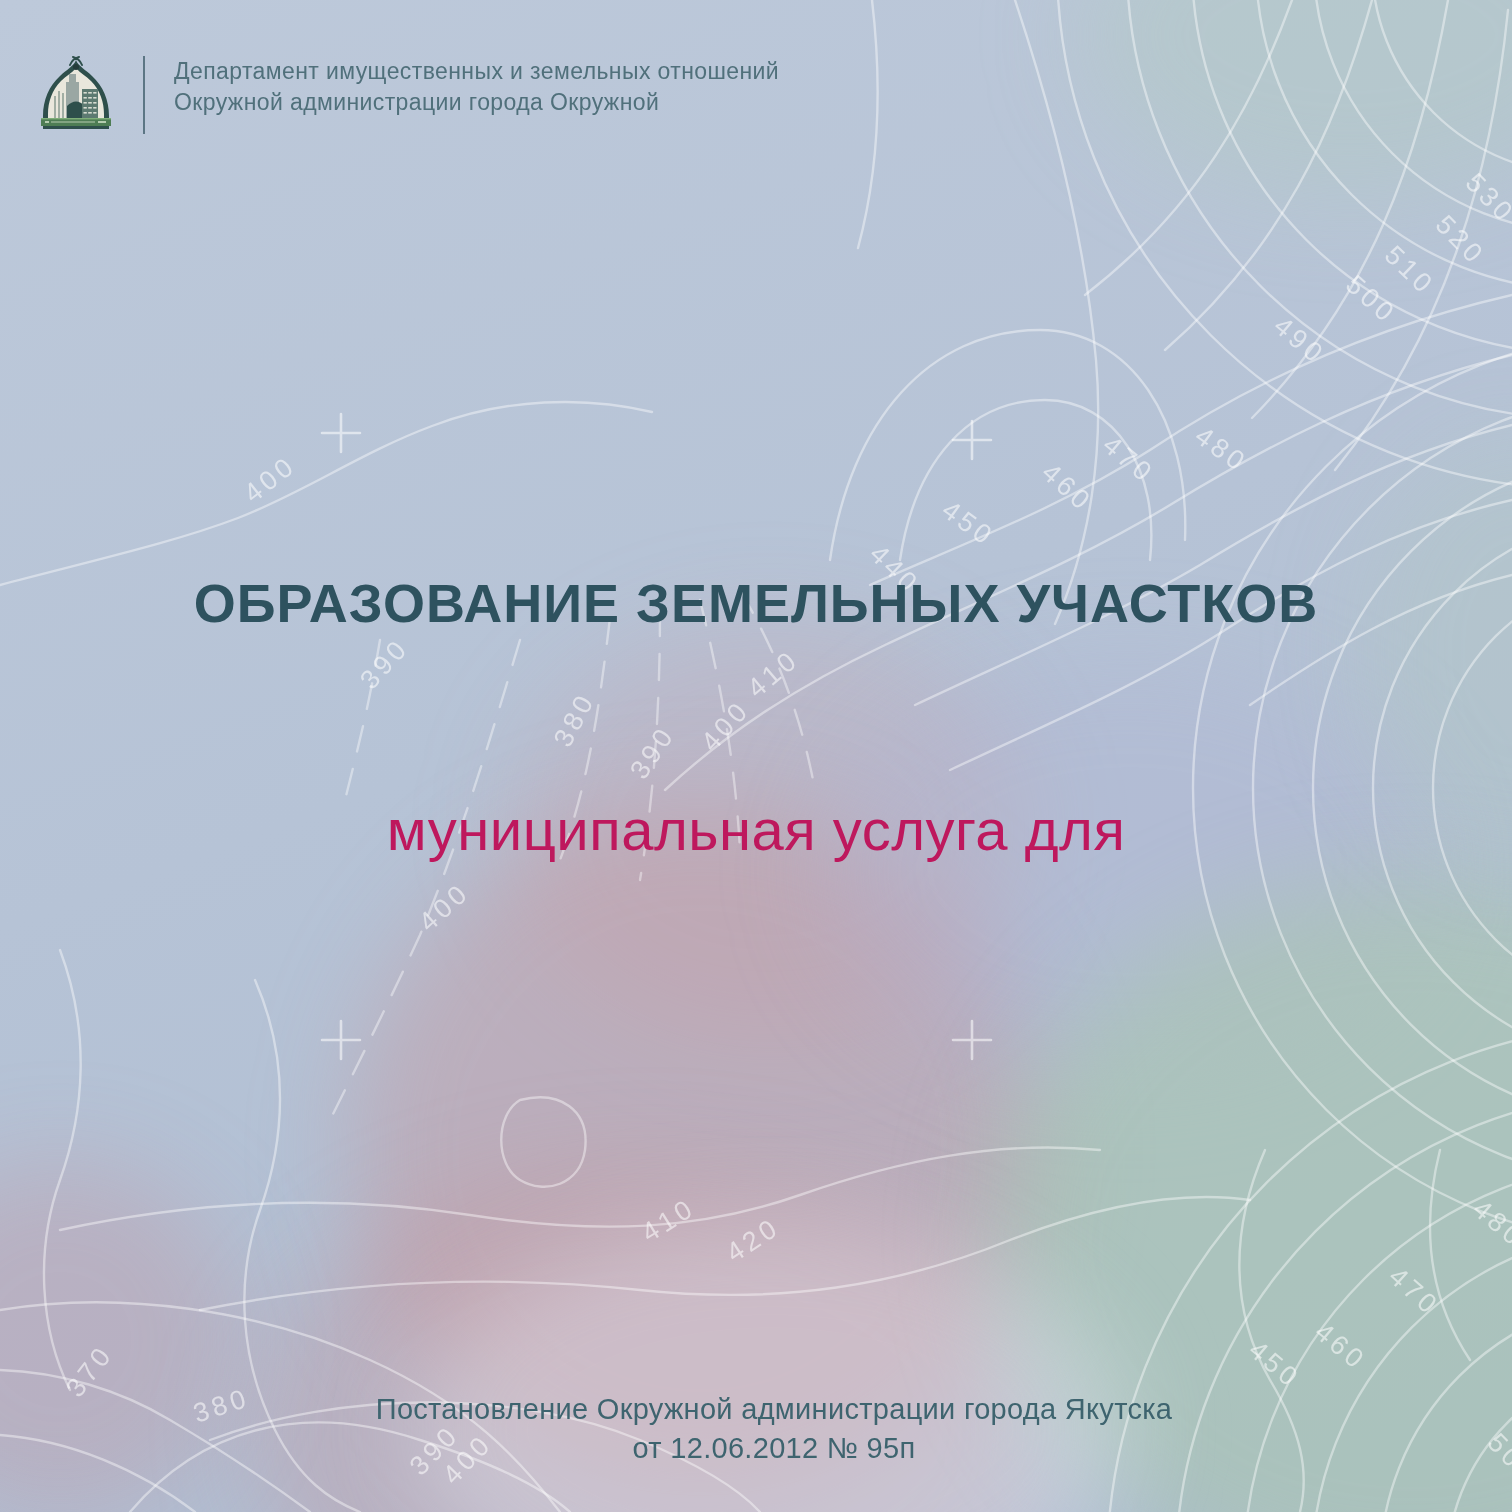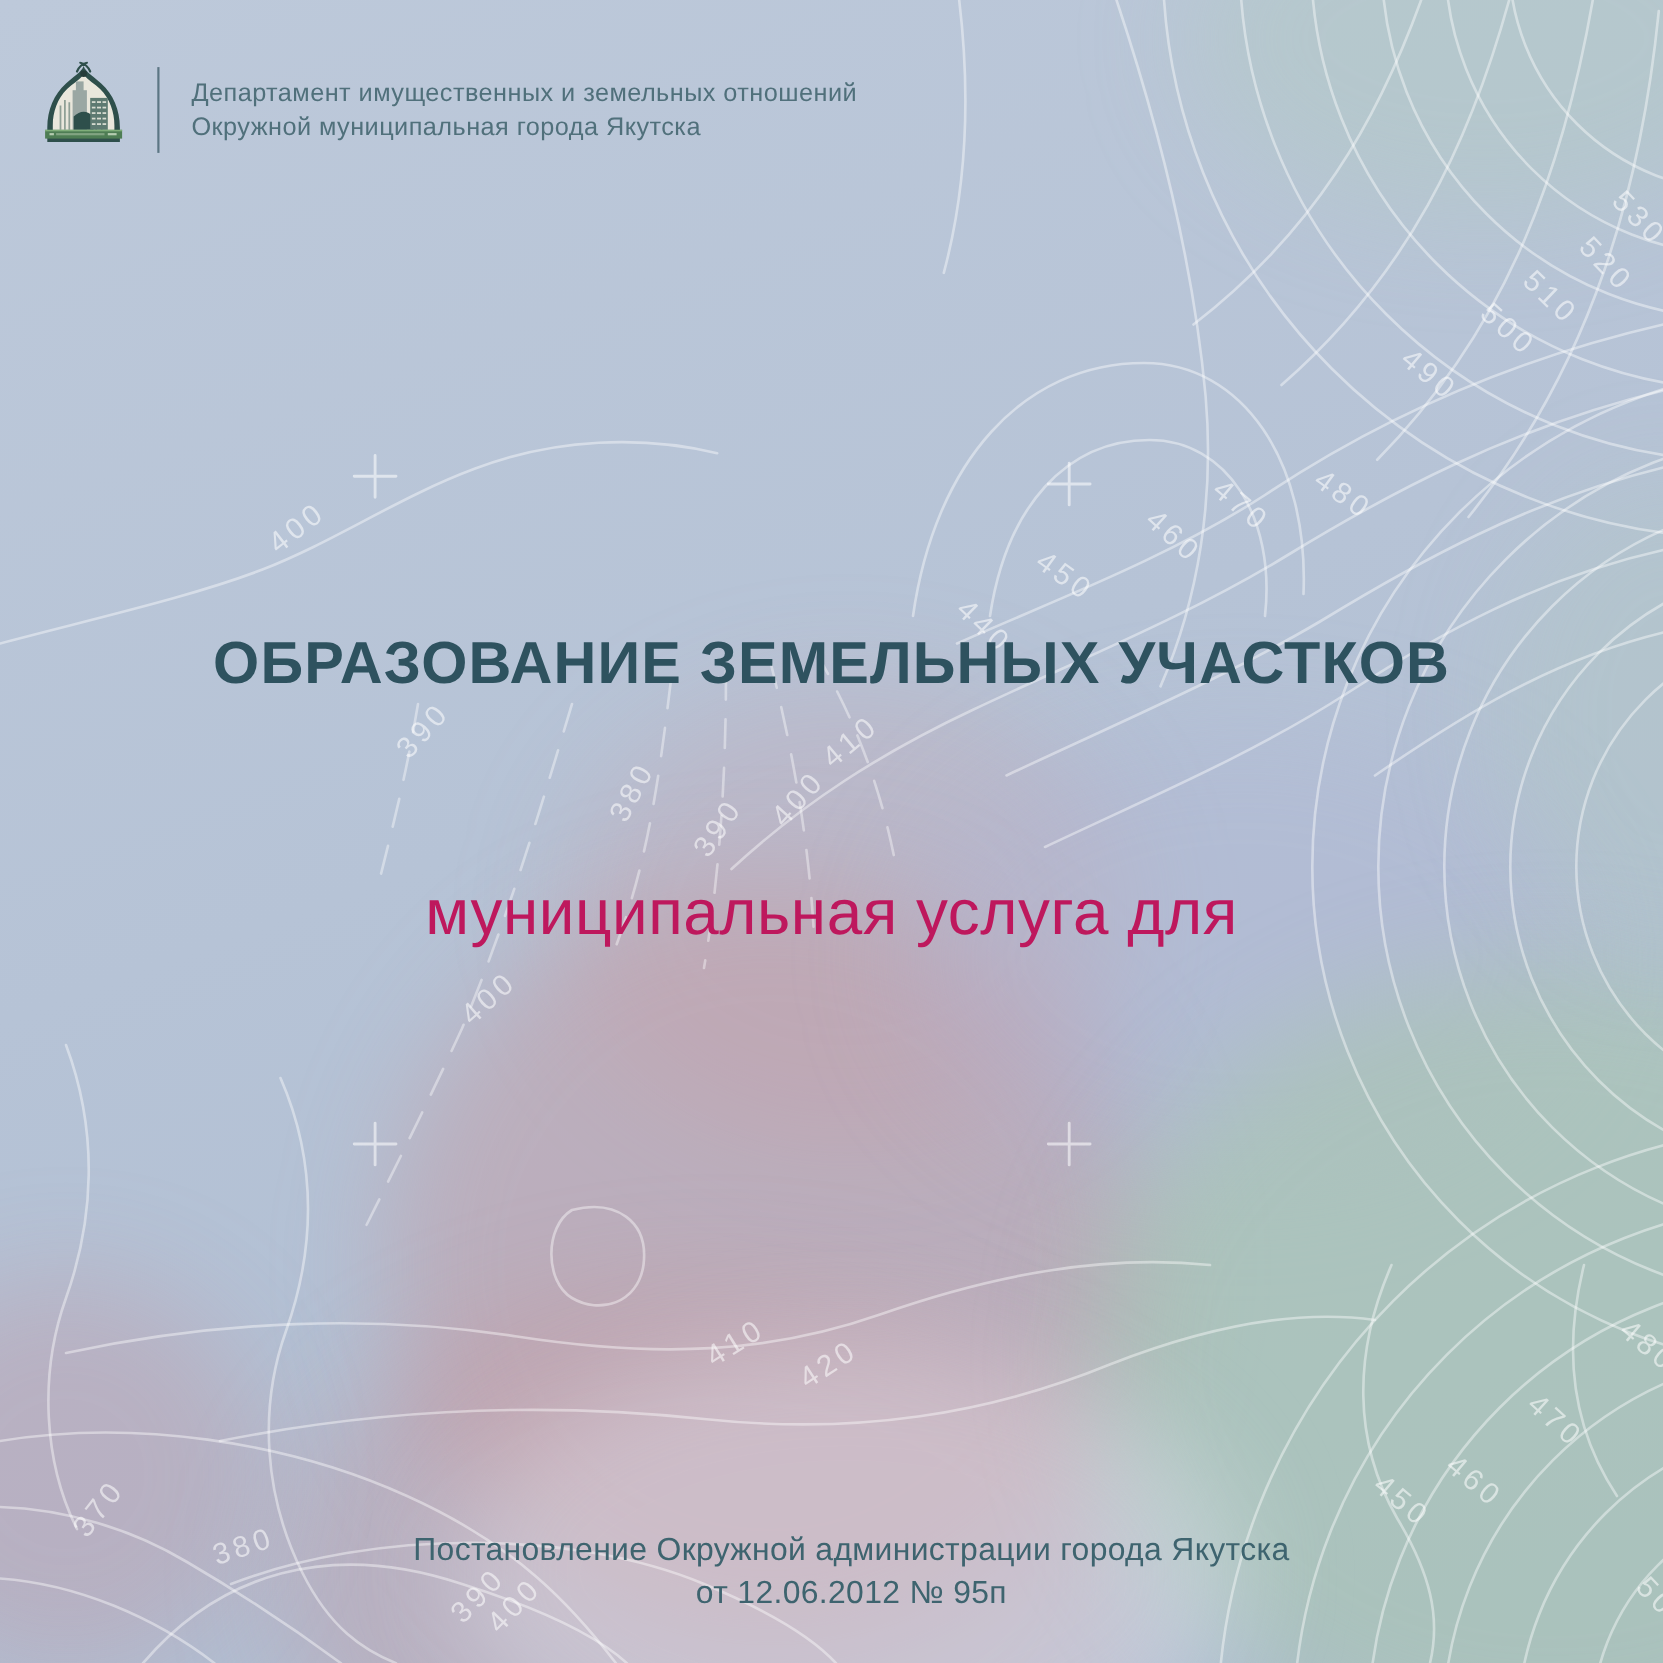--- a/index.html
+++ b/index.html
@@ -26,21 +26,21 @@
   svg.topo{position:absolute;inset:0;pointer-events:none;}
   .c  {fill:none;stroke:rgba(255,255,255,.42);stroke-width:2.4;stroke-linecap:round;}
   .cd {fill:none;stroke:rgba(255,255,255,.40);stroke-width:2.4;stroke-linecap:round;stroke-dasharray:26 18;}
   .cross{fill:none;stroke:rgba(255,255,255,.55);stroke-width:2.6;stroke-linecap:round;}
   .contour-label{
     fill:rgba(255,255,255,.55);font-size:27px;letter-spacing:4px;
     font-family:"Liberation Sans",sans-serif;
   }
 
   
-  .header{position:absolute;left:36px;top:56px;display:flex;align-items:center;gap:15px;}
+  .header{position:absolute;left:36px;top:56px;display:flex;gap:15px;}
   .logo{width:80px;height:88px;flex:0 0 auto;}
   .divider{width:2px;height:78px;background:#5c7684;margin:0 14px 0 12px;}
   .org{color:#50707b;font-size:23px;line-height:31px;letter-spacing:.4px;}
 
   
   .title{
     position:absolute;left:0;right:0;top:572px;text-align:center;
     color:#2e525f;font-size:54px;font-weight:700;letter-spacing:1px;
   }
   .subtitle{
@@ -199,21 +199,21 @@
       <rect x="5" y="62" width="70" height="1.4" fill="#7fae79"></rect>
       <g fill="#cfe0c8" opacity=".8">
         <rect x="9" y="65" width="4" height="2"></rect>
           <rect x="15" y="65" width="44" height="2" opacity=".5"></rect>
           <rect x="62" y="65" width="8" height="2"></rect>
       </g>
     </svg>
     <div class="divider"></div>
     <div class="org">
       <div>Департамент имущественных и земельных отношений</div>
-      <div>Окружной муниципальная города Якутска</div>
+      <div>Окружной администрации города Окружной</div>
     </div>
   </div>
 
   <div class="title">ОБРАЗОВАНИЕ ЗЕМЕЛЬНЫХ УЧАСТКОВ</div>
 
   <div class="subtitle">
     <div>муниципальная услуга для</div>
   </div>
 
   <div class="footer">

